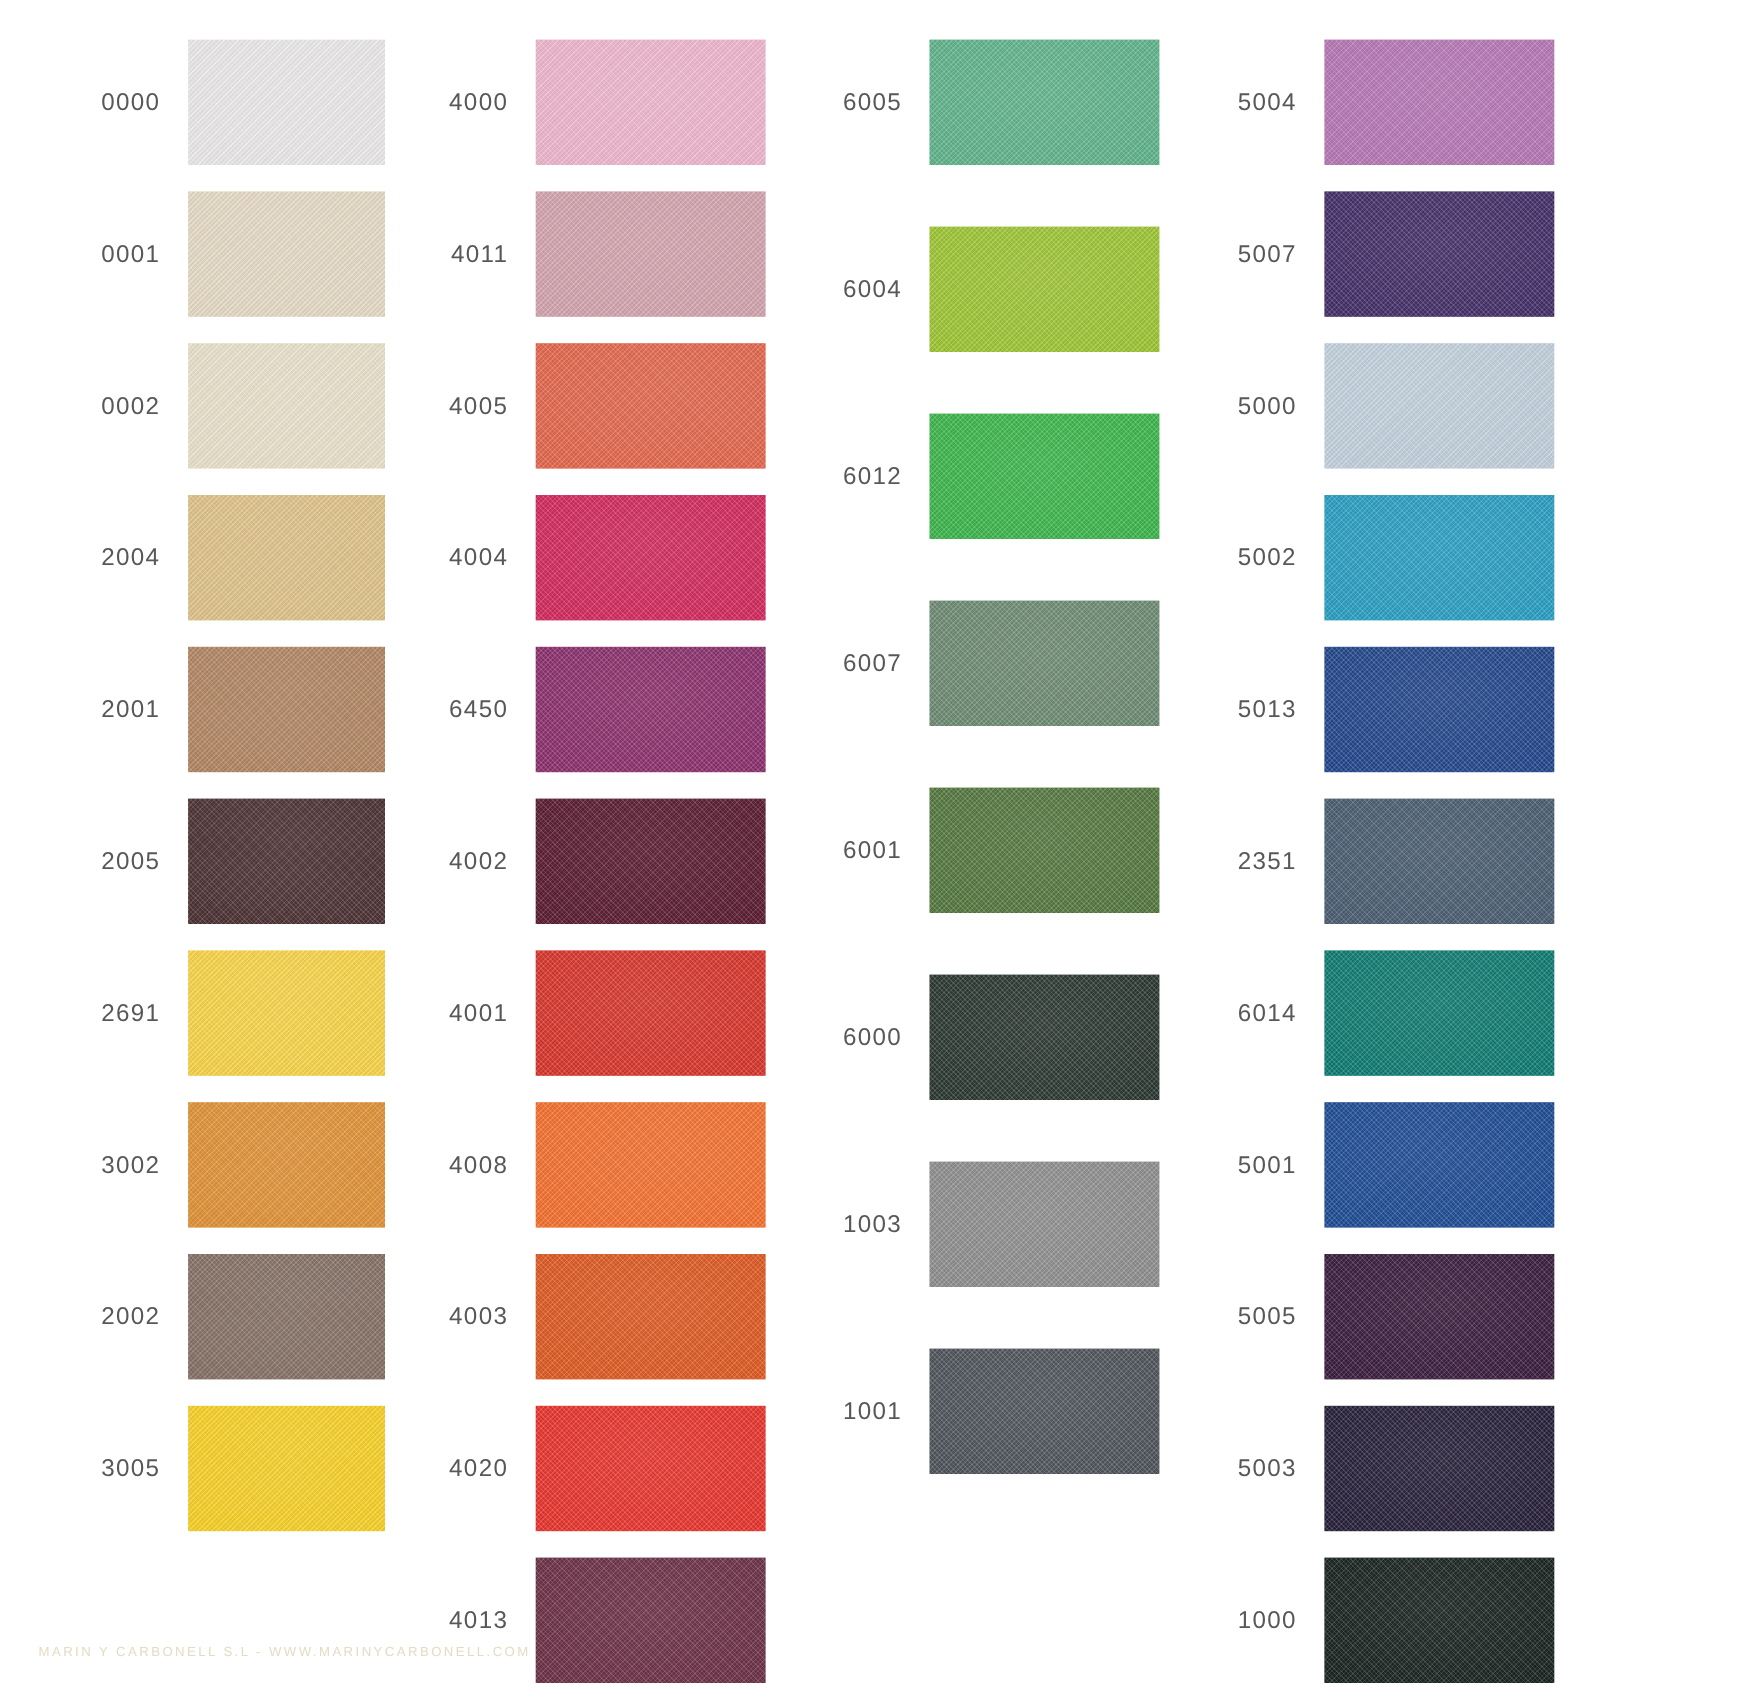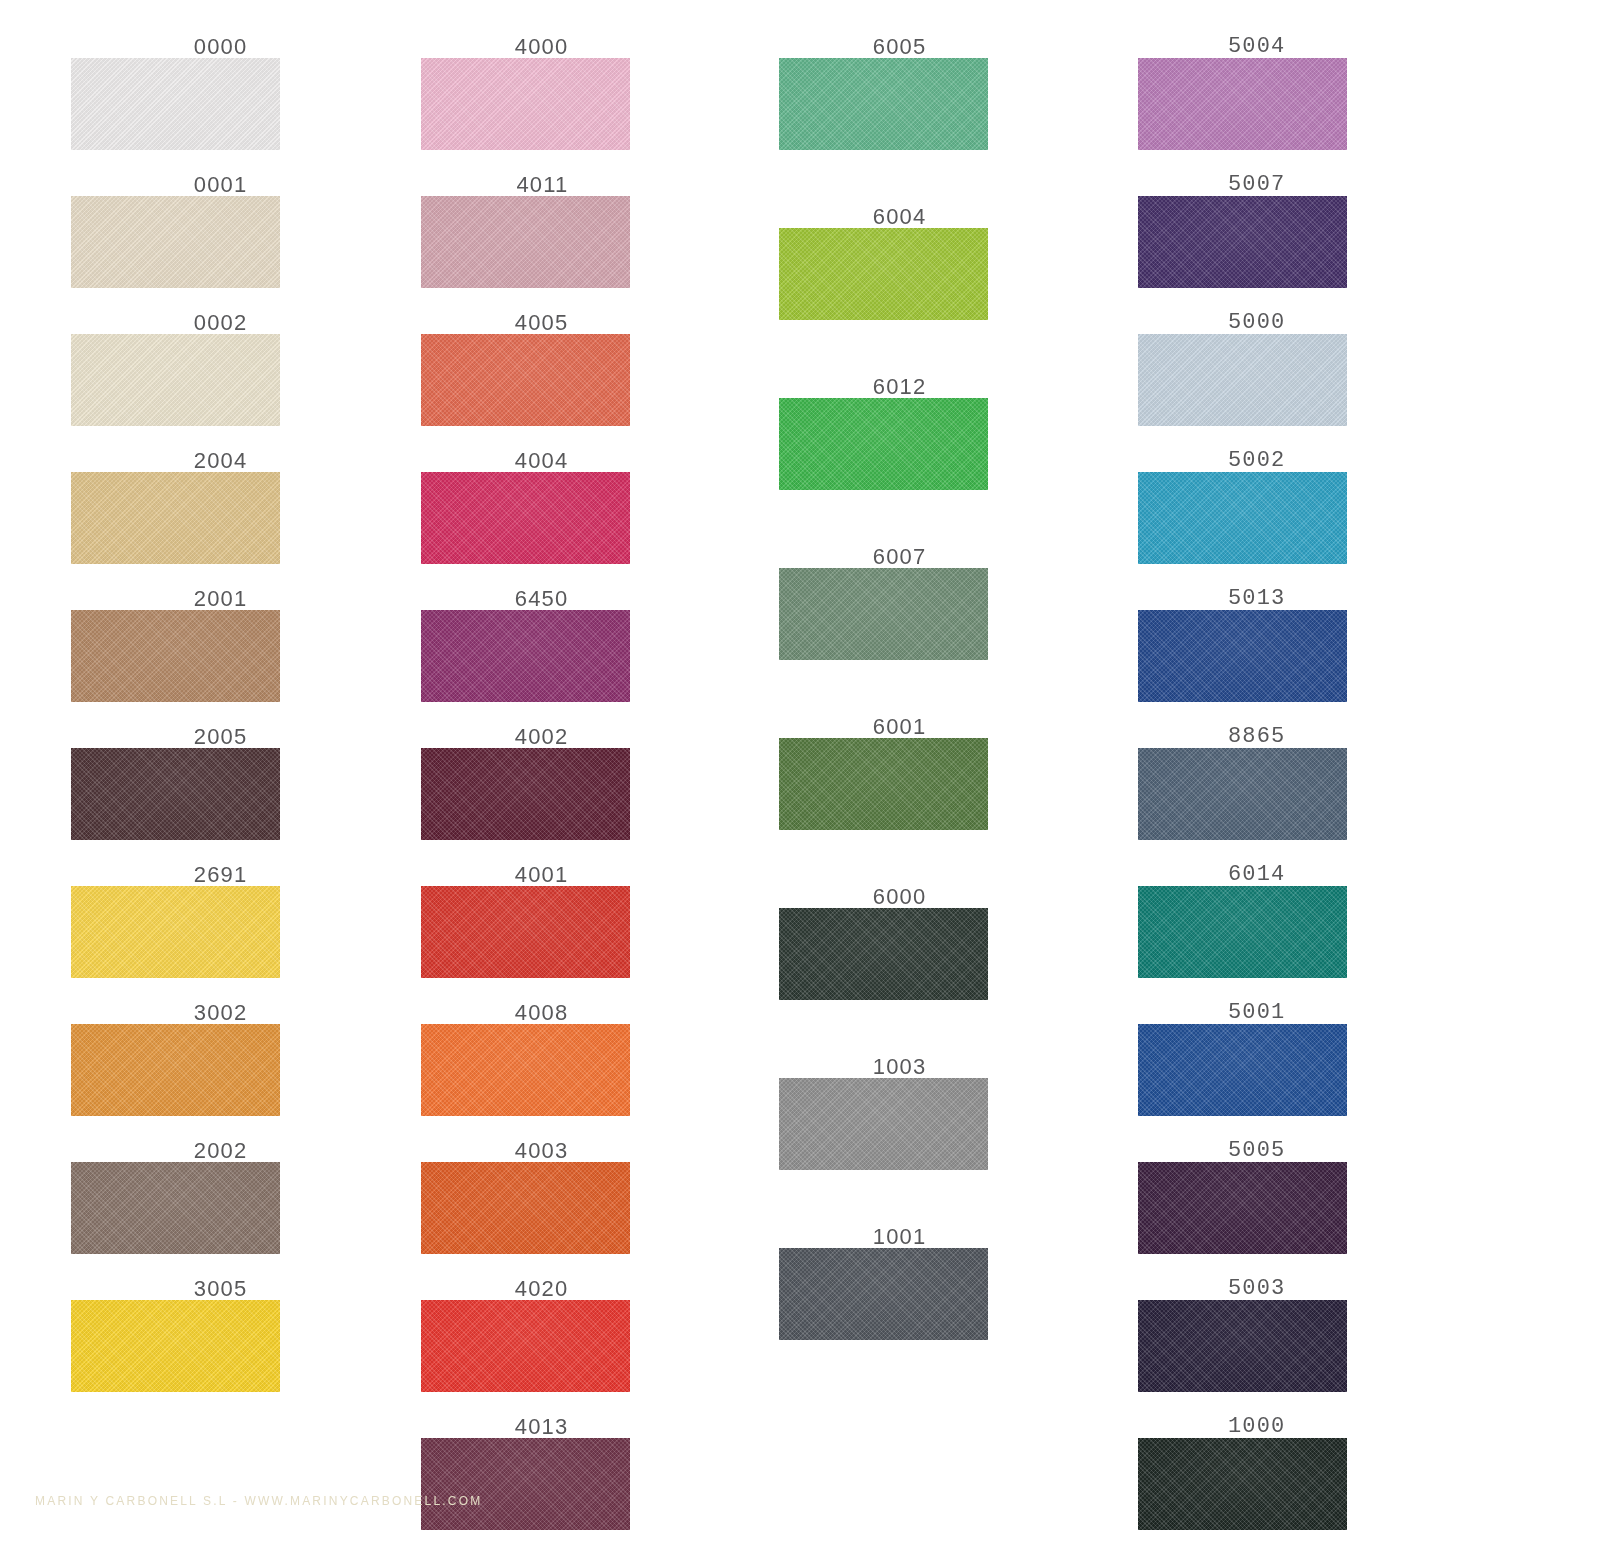--- a/index.html
+++ b/index.html
@@ -34,25 +34,25 @@
     width: 350px;
     display: flex;
     flex-direction: column;
     padding-top: 36px;
   }
 
   
   .col-0 { margin-left: 0px; }
   .col-1 { margin-left: 0px; }
   .col-2 { margin-left: 8px; gap: 32px; }
-  .col-3 { margin-left: 9px; font-family: Liberation Mono, monospace; }
+  .col-3 { margin-left: 9px; }
 
   .swatch-row {
     display: flex;
-    flex-direction: column;
+    flex-direction: row;
     align-items: center;
     height: 114px;
     margin-bottom: 24px;
   }
 
   .swatch-label {
     width: 195px;
     text-align: right;
     padding-right: 25px;
     font-size: 22px;
@@ -260,21 +260,21 @@
         </div>
         <div class="swatch-row">
           <div class="swatch-label">5002</div>
           <div class="swatch-chip" style="background-color: rgb(42, 158, 193);"></div>
         </div>
         <div class="swatch-row">
           <div class="swatch-label">5013</div>
           <div class="swatch-chip" style="background-color: rgb(34, 70, 138);"></div>
         </div>
         <div class="swatch-row">
-          <div class="swatch-label">8865</div>
+          <div class="swatch-label">2351</div>
           <div class="swatch-chip" style="background-color: rgb(76, 95, 115);"></div>
         </div>
         <div class="swatch-row">
           <div class="swatch-label">6014</div>
           <div class="swatch-chip" style="background-color: rgb(13, 122, 112);"></div>
         </div>
         <div class="swatch-row">
           <div class="swatch-label">5001</div>
           <div class="swatch-chip" style="background-color: rgb(30, 76, 147);"></div>
         </div>

